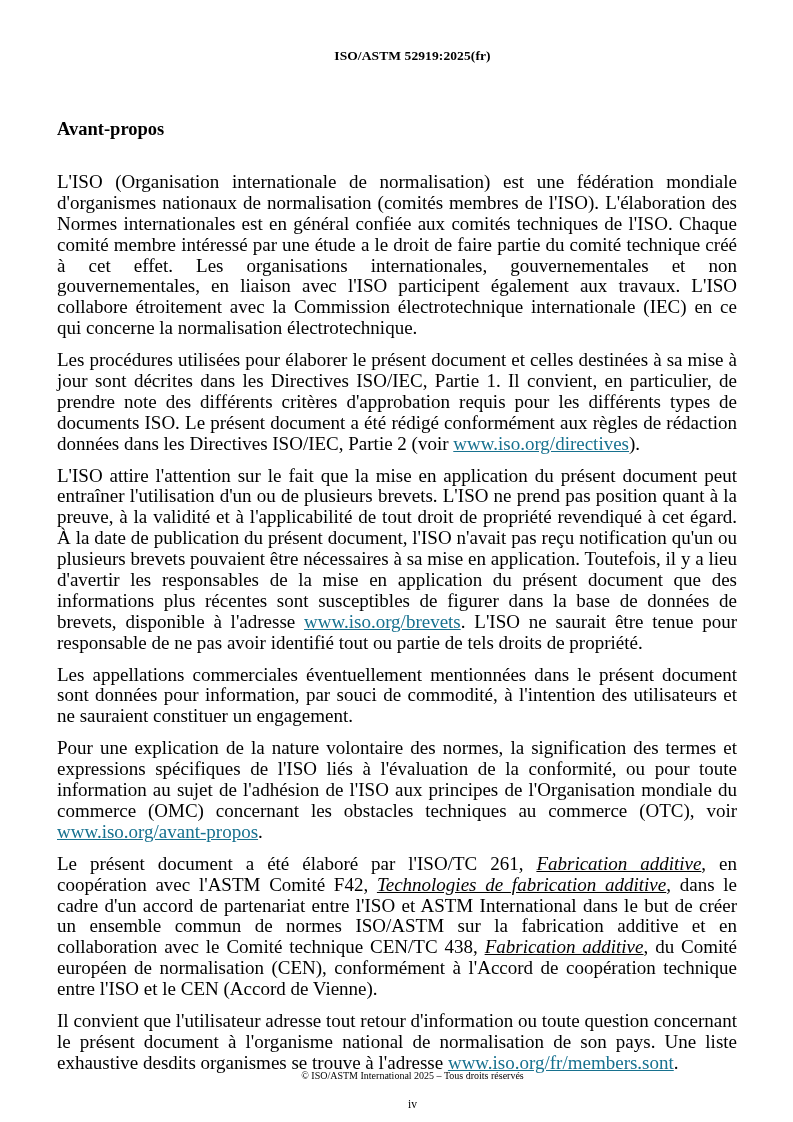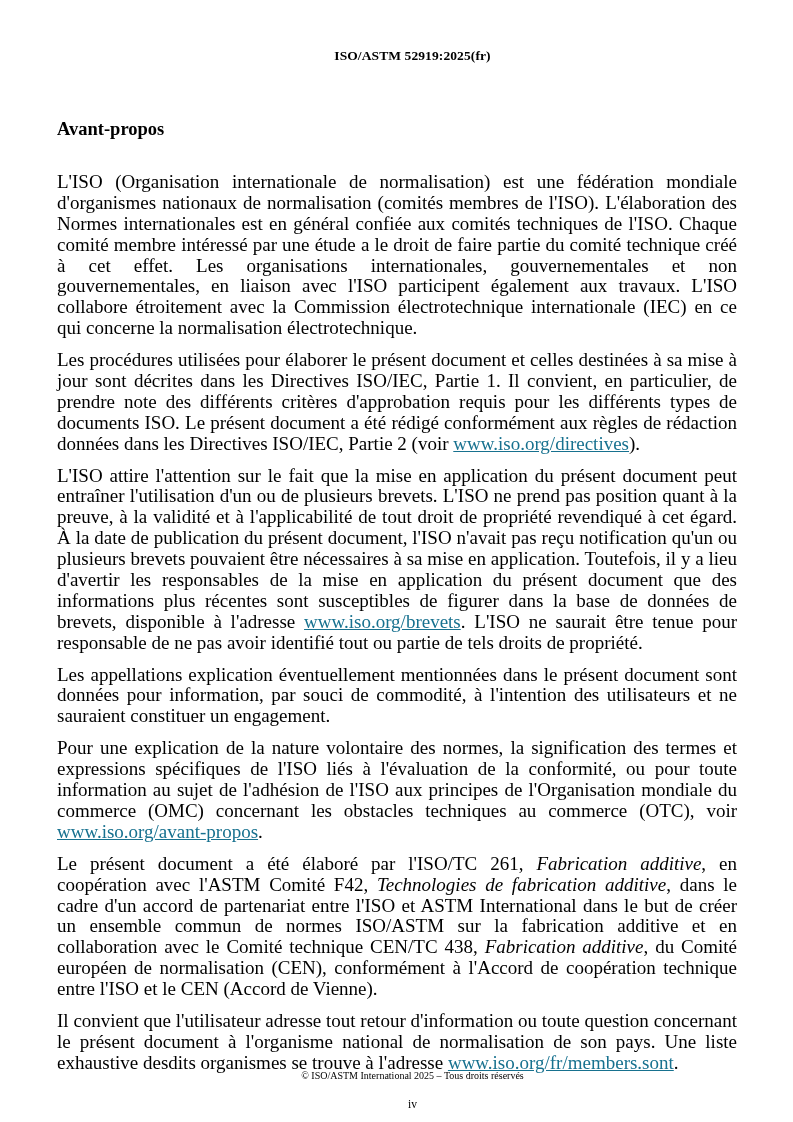--- a/index.html
+++ b/index.html
@@ -46,20 +46,21 @@
     text-align: justify;
     margin: 0 0 11px 0;
   }
   .doc-link {
     color: var(--link-color, #17718f);
     text-decoration: underline;
     cursor: pointer;
   }
   em {
     font-style: italic;
+    text-decoration: underline;
   }
   .footer {
     position: absolute;
     bottom: 12px;
     left: 0;
     width: 100%;
     text-align: center;
   }
   .footer-copyright {
     font-size: 10px;
@@ -75,21 +76,21 @@
 
 <div class="page">
   <div class="doc-header">ISO/ASTM 52919:2025(fr)</div>
 
   <div class="content">
     <h1 class="doc-title">Avant-propos</h1>
     <div>
         <p class="para"><span>L'ISO (Organisation internationale de normalisation) est une fédération mondiale d'organismes nationaux de normalisation (comités membres de l'ISO). L'élaboration des Normes internationales est en général confiée aux comités techniques de l'ISO. Chaque comité membre intéressé par une étude a le droit de faire partie du comité technique créé à cet effet. Les organisations internationales, gouvernementales et non gouvernementales, en liaison avec l'ISO participent également aux travaux. L'ISO collabore étroitement avec la Commission électrotechnique internationale (IEC) en ce qui concerne la normalisation électrotechnique.</span></p>
         <p class="para"><span>Les procédures utilisées pour élaborer le présent document et celles destinées à sa mise à jour sont décrites dans les Directives ISO/IEC, Partie 1. Il convient, en particulier, de prendre note des différents critères d'approbation requis pour les différents types de documents ISO. Le présent document a été rédigé conformément aux règles de rédaction données dans les Directives ISO/IEC, Partie 2 (voir </span><a href="#" class="doc-link">www.iso.org/directives</a><span>).</span></p>
         <p class="para"><span>L'ISO attire l'attention sur le fait que la mise en application du présent document peut entraîner l'utilisation d'un ou de plusieurs brevets. L'ISO ne prend pas position quant à la preuve, à la validité et à l'applicabilité de tout droit de propriété revendiqué à cet égard. À la date de publication du présent document, l'ISO n'avait pas reçu notification qu'un ou plusieurs brevets pouvaient être nécessaires à sa mise en application. Toutefois, il y a lieu d'avertir les responsables de la mise en application du présent document que des informations plus récentes sont susceptibles de figurer dans la base de données de brevets, disponible à l'adresse </span><a href="#" class="doc-link">www.iso.org/brevets</a><span>. L'ISO ne saurait être tenue pour responsable de ne pas avoir identifié tout ou partie de tels droits de propriété.</span></p>
-        <p class="para"><span>Les appellations explication éventuellement mentionnées dans le présent document sont données pour information, par souci de commodité, à l'intention des utilisateurs et ne sauraient constituer un engagement.</span></p>
+        <p class="para"><span>Les appellations commerciales éventuellement mentionnées dans le présent document sont données pour information, par souci de commodité, à l'intention des utilisateurs et ne sauraient constituer un engagement.</span></p>
         <p class="para"><span>Pour une explication de la nature volontaire des normes, la signification des termes et expressions spécifiques de l'ISO liés à l'évaluation de la conformité, ou pour toute information au sujet de l'adhésion de l'ISO aux principes de l'Organisation mondiale du commerce (OMC) concernant les obstacles techniques au commerce (OTC), voir </span><a href="#" class="doc-link">www.iso.org/avant-propos</a><span>.</span></p>
         <p class="para"><span>Le présent document a été élaboré par l'ISO/TC 261, </span><em>Fabrication additive</em><span>, en coopération avec l'ASTM Comité F42, </span><em>Technologies de fabrication additive</em><span>, dans le cadre d'un accord de partenariat entre l'ISO et ASTM International dans le but de créer un ensemble commun de normes ISO/ASTM sur la fabrication additive et en collaboration avec le Comité technique CEN/TC 438, </span><em>Fabrication additive</em><span>, du Comité européen de normalisation (CEN), conformément à l'Accord de coopération technique entre l'ISO et le CEN (Accord de Vienne).</span></p>
         <p class="para"><span>Il convient que l'utilisateur adresse tout retour d'information ou toute question concernant le présent document à l'organisme national de normalisation de son pays. Une liste exhaustive desdits organismes se trouve à l'adresse </span><a href="#" class="doc-link">www.iso.org/fr/members.sont</a><span>.</span></p>
       </div>
   </div>
 
   <div class="footer">
     <div class="footer-copyright">© ISO/ASTM International 2025 – Tous droits réservés</div>
     <div class="footer-page">iv</div>
   </div>

